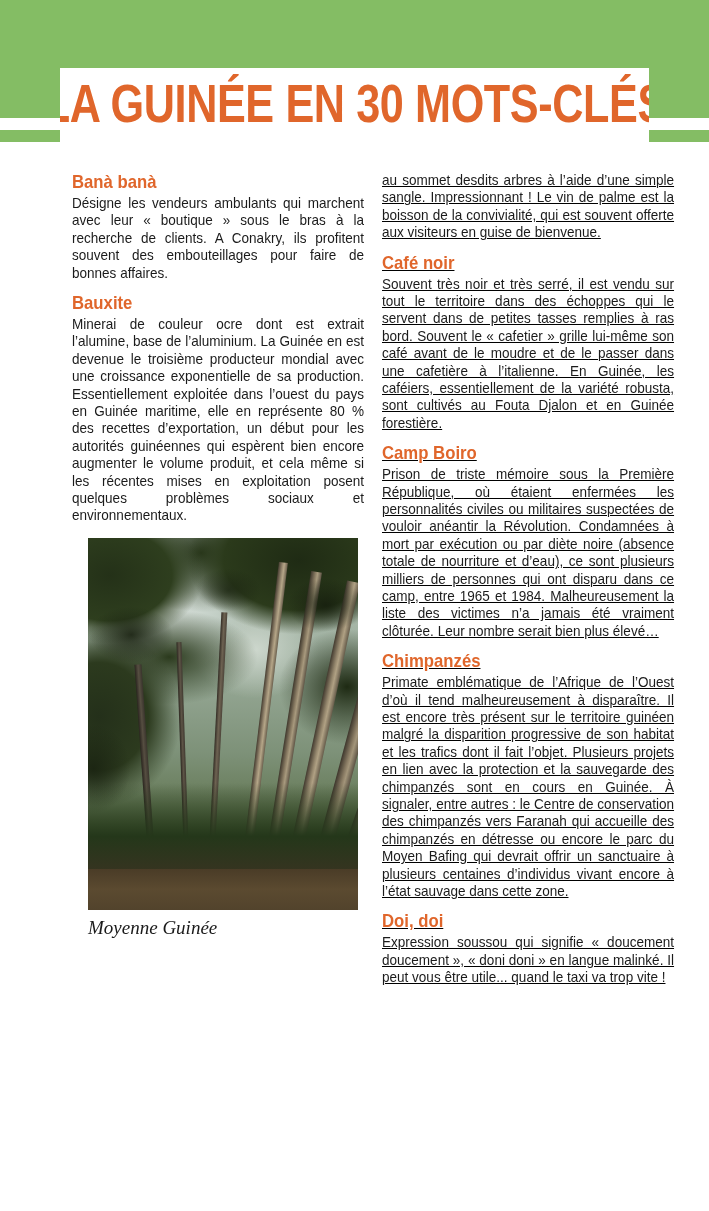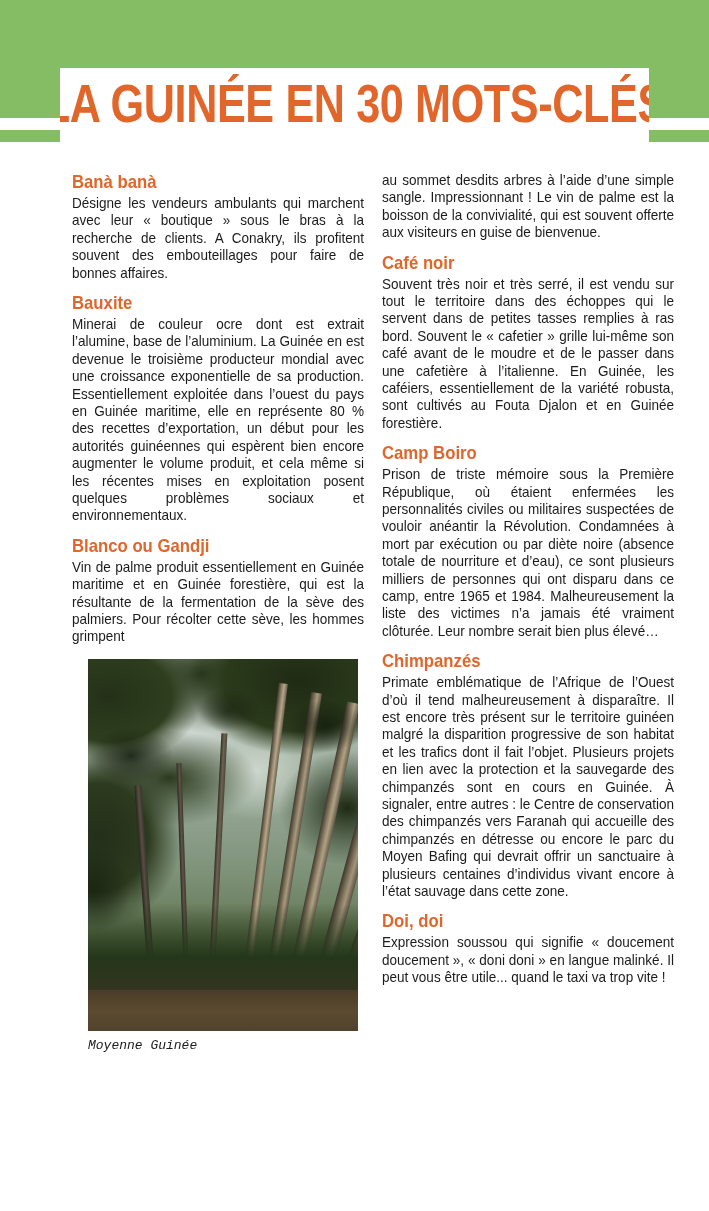--- a/index.html
+++ b/index.html
@@ -61,21 +61,21 @@
     top: 172px;
     width: 709px;
     height: 1039px;
   }
   .col {
     position: absolute;
     top: 0;
     width: 292px;
   }
   .col-left  { left: 56px; }
-  .col-right { left: 366px; }
+  .col-right { left: 366px; text-decoration: underline; }
 
   .entry { margin-bottom: 11px; }
   .entry:last-child { margin-bottom: 0; }
 
   .entry-title {
     color: #e0662b;
     font-family: "Liberation Sans Narrow", "Liberation Sans", sans-serif;
     font-size: 19px;
     font-weight: bold;
     line-height: 1.05;
@@ -126,22 +126,22 @@
     letter-spacing: 0.3px;
     white-space: nowrap;
     transform: rotate(-90deg);
     transform-origin: left top;
     text-align: right;
     z-index: 5;
   }
   .photo-caption {
     margin: 7px 0 0 16px;
     color: #1b1b1b;
-    font-family: Liberation Mono, monospace;
-    font-size: 13px;
+    font-family: Liberation Serif, serif;
+    font-size: 19px;
     font-style: italic;
   }
 
   
   .forest {
     position: absolute;
     inset: 0;
   }
   .sky {
     position: absolute;
@@ -239,24 +239,20 @@
       <h2 class="entry-title">Banà banà</h2>
       <p class="entry-body">Désigne les vendeurs ambulants qui marchent avec leur « boutique » sous le bras à la recherche de clients. A Conakry, ils profitent souvent des embouteillages pour faire de bonnes affaires.</p>
     </div>
 
     <div class="entry">
       <h2 class="entry-title">Bauxite</h2>
       <p class="entry-body">Minerai de couleur ocre dont est extrait l’alumine, base de l’aluminium. La Guinée en est devenue le troisième producteur mondial avec une croissance exponentielle de sa production. Essentiellement exploitée dans l’ouest du pays en Guinée maritime, elle en représente 80 % des recettes d’exportation, un début pour les autorités guinéennes qui espèrent bien encore augmenter le volume produit, et cela même si les récentes mises en exploitation posent quelques problèmes sociaux et environnementaux.</p>
     </div>
 
 
-    <div class="entry">
-      <h2 class="entry-title">Blanco ou Gandji</h2>
-      <p class="entry-body">Vin de palme produit essentiellement en Guinée maritime et en Guinée forestière, qui est la résultante de la fermentation de la sève des palmiers. Pour récolter cette sève, les hommes grimpent</p>
-    </div>
 
     <div class="photo-wrap">
       <div class="photo">
         <div class="forest">
           <div class="sky"></div>
           <div class="canopy"></div>
           <div class="trunks">
             <div class="trunk t9"></div>
             <div class="trunk t8"></div>
             <div class="trunk t7"></div>

